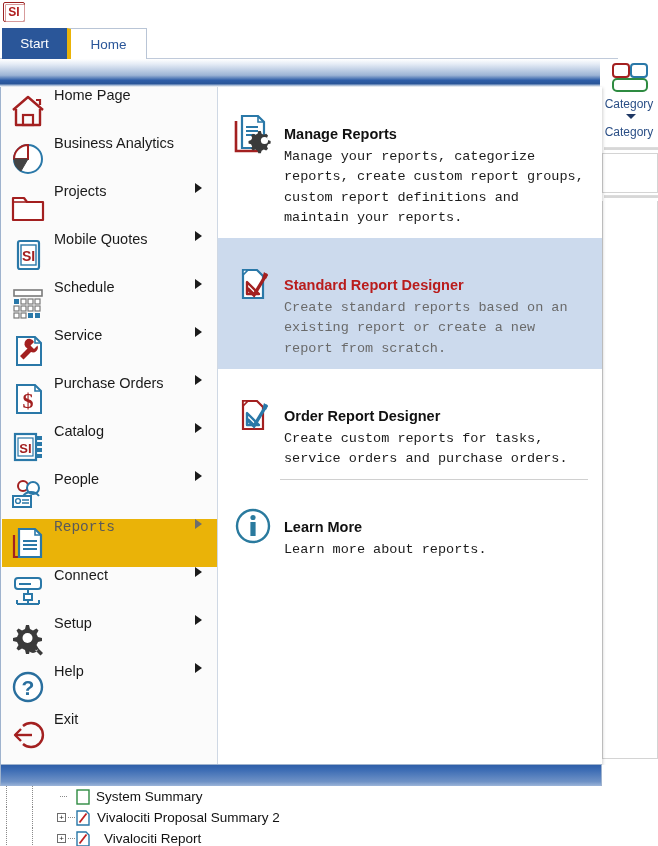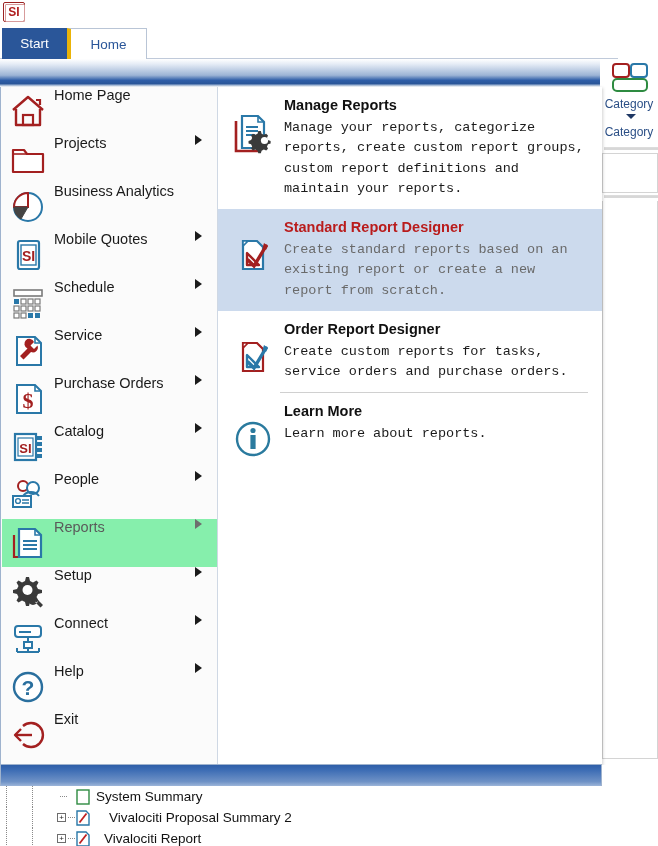--- a/index.html
+++ b/index.html
@@ -108,21 +108,21 @@
   .menu-right{
     position:absolute; left:216px; top:0; width:385px; height:677px;
     background:#ffffff;
     border-left:1px solid #cfd8e4;
   }
 
   .mitem{
     position:relative; height:48px; display:flex; align-items:flex-start;
     cursor:default;
   }
-  .mitem.selected{ background:#86efac; }
+  .mitem.selected{ background:#eab308;font-family:Liberation Mono, monospace; }
   .mitem .ico{
     width:52px; height:48px; flex:0 0 52px;
     display:flex; align-items:center; justify-content:center;
   }
   .mitem .lbl{
     font-size:14.5px; color:#1a1a1a; flex:1 1 auto;
   }
   .mitem.selected .lbl{ color:#5a5a5a; }
   .mitem .arrow{
     width:22px; flex:0 0 22px;
@@ -140,21 +140,21 @@
     position:relative; display:flex; padding:10px 14px 10px 8px;
     cursor:default;
   }
   .entry.highlight{ background:#ccdaed; }
   .entry .e-ico{
     flex:0 0 54px; display:flex; align-items:flex-start; justify-content:center;
     padding-top:14px;
   }
   .entry .e-txt{ flex:1 1 auto; padding-left:4px; }
   .entry .e-title{
-    font-size:14.5px; font-weight:bold; color:#111111; margin-bottom:5px;
+    font-size:14.5px; font-weight:bold; color:#111111; margin-bottom:5px;margin-top:29px;
   }
   .entry.highlight .e-title{ color:#b91c1c; }
   .entry .e-desc{
     font-size:13.5px; color:#1b1b1b; line-height:1.5;font-family:Liberation Mono, monospace;
   }
   .entry.highlight .e-desc{ color:#6a6a6a; }
   .entry-sep{
     height:1px; background:#d0d0d0; margin:0 14px 0 62px;
   }
 
@@ -237,41 +237,41 @@
             <path d="M27 7 h4 v5" fill="none" stroke="#a32020" stroke-width="2.2"></path>
           </svg>
         </span>
         <span class="lbl">Home Page</span>
         <span class="arrow"></span>
       </div>
 
       <div class="mitem">
         <span class="ico">
           <svg width="38" height="36" viewBox="0 0 38 36">
-            <path d="M4 9 h11 l3 4 h16 v18 H4 Z" fill="#ffffff" stroke="#a32020" stroke-width="2.2" stroke-linejoin="round"></path>
-            <path d="M4 13 h30" fill="none" stroke="#a32020" stroke-width="1.6"></path>
-          </svg>
-        </span>
-        <span class="lbl">Projects</span>
-        <span class="arrow">
-            <i></i>
-          </span>
-      </div>
-
-      <div class="mitem">
-        <span class="ico">
-          <svg width="38" height="36" viewBox="0 0 38 36">
             <circle cx="19" cy="18" r="14" fill="#ffffff" stroke="#2a78a8" stroke-width="2"></circle>
             <path d="M19 18 L19 4 A14 14 0 0 0 5 18 Z" fill="#ffffff" stroke="#a32020" stroke-width="2"></path>
             <path d="M19 18 L5 18 A14 14 0 0 0 12 30 Z" fill="#444444" stroke="#444444" stroke-width="1"></path>
             <path d="M19 18 L19 4" stroke="#a32020" stroke-width="2"></path>
           </svg>
         </span>
         <span class="lbl">Business Analytics</span>
         <span class="arrow"></span>
+      </div>
+
+      <div class="mitem">
+        <span class="ico">
+          <svg width="38" height="36" viewBox="0 0 38 36">
+            <path d="M4 9 h11 l3 4 h16 v18 H4 Z" fill="#ffffff" stroke="#a32020" stroke-width="2.2" stroke-linejoin="round"></path>
+            <path d="M4 13 h30" fill="none" stroke="#a32020" stroke-width="1.6"></path>
+          </svg>
+        </span>
+        <span class="lbl">Projects</span>
+        <span class="arrow">
+            <i></i>
+          </span>
       </div>
 
       <div class="mitem">
         <span class="ico">
           <svg width="38" height="36" viewBox="0 0 38 36">
             <rect x="9" y="4" width="21" height="28" rx="2" fill="#ffffff" stroke="#2a78a8" stroke-width="2.2"></rect>
             <rect x="12" y="8" width="15" height="20" fill="#ffffff" stroke="#2a78a8" stroke-width="1.4"></rect>
             <text x="19.5" y="24" font-family="Liberation Sans, sans-serif" font-size="14" font-weight="bold" fill="#a32020" text-anchor="middle">SI</text>
           </svg>
         </span>
@@ -379,43 +379,43 @@
         </span>
         <span class="lbl">Reports</span>
         <span class="arrow">
             <i></i>
           </span>
       </div>
 
       <div class="mitem">
         <span class="ico">
           <svg width="38" height="36" viewBox="0 0 38 36">
-            <path d="M17 4 l3 0 1 4 3 1.5 3.5-2 2 2 -2 3.5 1.5 3 4 1 0 3 -4 1 -1.5 3 2 3.5 -2 2 -3.5-2 -3 1.5 -1 4 -3 0 -1-4 -3-1.5 -3.5 2 -2-2 2-3.5 -1.5-3 -4-1 0-3 4-1 1.5-3 -2-3.5 2-2 3.5 2 3-1.5 Z" fill="#3a3a3a"></path>
-            <circle cx="18.5" cy="17" r="5" fill="#ffffff"></circle>
-            <path d="M24 22 a5 5 0 1 0 5 5 L34 32 l-2.5 2.5 -5-5 Z" fill="#3a3a3a"></path>
-          </svg>
-        </span>
-        <span class="lbl">Setup</span>
-        <span class="arrow">
-            <i></i>
-          </span>
-      </div>
-
-      <div class="mitem">
-        <span class="ico">
-          <svg width="38" height="36" viewBox="0 0 38 36">
             <rect x="6" y="5" width="26" height="11" rx="3" fill="#ffffff" stroke="#2a78a8" stroke-width="2"></rect>
             <path d="M10 11 h12" stroke="#2a78a8" stroke-width="2"></path>
             <path d="M19 16 v5" stroke="#2a78a8" stroke-width="2"></path>
             <rect x="15" y="21" width="8" height="6" fill="#ffffff" stroke="#2a78a8" stroke-width="2"></rect>
             <path d="M8 31 h22" stroke="#2a78a8" stroke-width="2"></path>
             <path d="M8 27 v4 M30 27 v4 M19 27 v4" stroke="#2a78a8" stroke-width="2"></path>
           </svg>
         </span>
         <span class="lbl">Connect</span>
+        <span class="arrow">
+            <i></i>
+          </span>
+      </div>
+
+      <div class="mitem">
+        <span class="ico">
+          <svg width="38" height="36" viewBox="0 0 38 36">
+            <path d="M17 4 l3 0 1 4 3 1.5 3.5-2 2 2 -2 3.5 1.5 3 4 1 0 3 -4 1 -1.5 3 2 3.5 -2 2 -3.5-2 -3 1.5 -1 4 -3 0 -1-4 -3-1.5 -3.5 2 -2-2 2-3.5 -1.5-3 -4-1 0-3 4-1 1.5-3 -2-3.5 2-2 3.5 2 3-1.5 Z" fill="#3a3a3a"></path>
+            <circle cx="18.5" cy="17" r="5" fill="#ffffff"></circle>
+            <path d="M24 22 a5 5 0 1 0 5 5 L34 32 l-2.5 2.5 -5-5 Z" fill="#3a3a3a"></path>
+          </svg>
+        </span>
+        <span class="lbl">Setup</span>
         <span class="arrow">
             <i></i>
           </span>
       </div>
 
       <div class="mitem">
         <span class="ico">
           <svg width="38" height="36" viewBox="0 0 38 36">
             <circle cx="19" cy="18" r="14" fill="#ffffff" stroke="#2a6f9e" stroke-width="2.4"></circle>
             <text x="19" y="26" font-family="Liberation Sans, sans-serif" font-size="21" font-weight="bold" fill="#2a6f9e" text-anchor="middle">?</text>
@@ -531,21 +531,21 @@
       <span class="tguide" style="left:6px;"></span>
       <span class="tguide" style="left:32px;"></span>
       <span class="tplus" style="left:57px;">+</span>
       <span class="tdash" style="left:68px;"></span>
       <span class="ticon" style="left:76px;">
         <svg width="14" height="16" viewBox="0 0 14 16">
           <path d="M1 1 h9 l3 3 v11 H1 Z" fill="#ffffff" stroke="#2a78a8" stroke-width="1.4"></path>
           <path d="M3.5 12.5 L10.5 3.5" stroke="#c02020" stroke-width="1.8"></path>
         </svg>
       </span>
-      <span class="tlabel" style="left:109px;">Vivalociti Proposal Summary 2</span>
+      <span class="tlabel" style="left:97px;">Vivalociti Proposal Summary 2</span>
     </div>
 
     <div class="trow">
       <span class="tguide" style="left:6px;"></span>
       <span class="tguide" style="left:32px;"></span>
       <span class="tplus" style="left:57px;">+</span>
       <span class="tdash" style="left:68px;"></span>
       <span class="ticon" style="left:76px;">
         <svg width="14" height="16" viewBox="0 0 14 16">
           <path d="M1 1 h9 l3 3 v11 H1 Z" fill="#ffffff" stroke="#2a78a8" stroke-width="1.4"></path>

